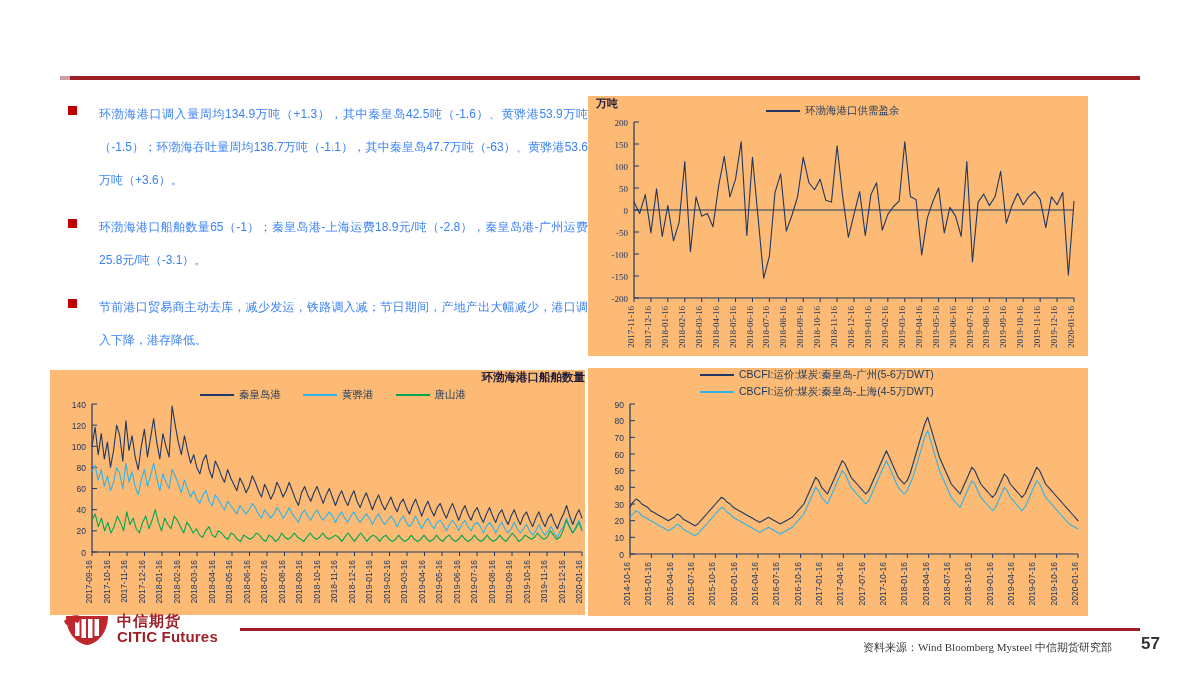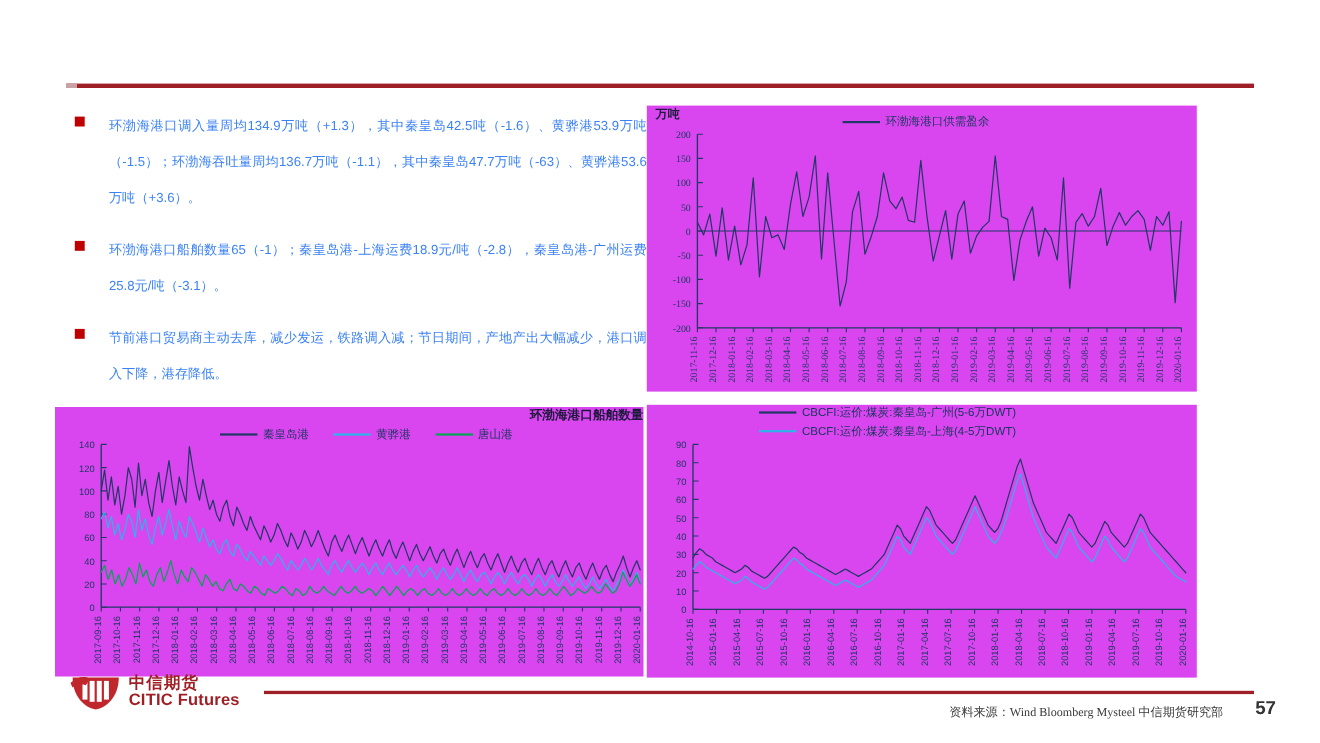--- a/index.html
+++ b/index.html
@@ -30,21 +30,21 @@
   .bullet-mark{
     width:9px;height:9px;background:#c00000;flex:0 0 9px;
     margin-top:8px;margin-right:22px;
   }
   .bullet-text{
     font-size:12px;color:#3b82f6;line-height:33px;
     text-align:justify;text-indent:0;
   }
 
   
-  .chart{position:absolute;background:#d946ef;}
+  .chart{position:absolute;background:#fdba74;}
   .chart svg{display:block;}
   .chart-title{
     font-size:11.5px;font-weight:bold;color:#1a1a3a;text-align:right;
   }
   .axis-unit{font-size:11px;font-weight:bold;color:#1a1a3a;}
   .legend-row{display:flex;align-items:center;gap:5px;}
   .legend-line{width:34px;height:2.5px;display:inline-block;}
   .legend-label{font-size:10.5px;color:#17365d;white-space:nowrap;}
 
   .tick-label{font-size:9px;fill:#1f3864;font-family:"Liberation Serif","DejaVu Serif",serif;}
@@ -268,21 +268,21 @@
         <line x1="497" y1="182" x2="497" y2="186" stroke="#1f3864" stroke-width="1"></line>
         <text x="0" y="0" class="tick-label-s" text-anchor="end" transform="translate(497.0,190) rotate(-90)">2019-11-16</text>
         <line x1="514.5" y1="182" x2="514.5" y2="186" stroke="#1f3864" stroke-width="1"></line>
         <text x="0" y="0" class="tick-label-s" text-anchor="end" transform="translate(514.5,190) rotate(-90)">2019-12-16</text>
         <line x1="532" y1="182" x2="532" y2="186" stroke="#1f3864" stroke-width="1"></line>
         <text x="0" y="0" class="tick-label-s" text-anchor="end" transform="translate(532.0,190) rotate(-90)">2020-01-16</text>
       </svg>
   </div>
 
   <div class="chart" id="chart3" style="left:588px;top:368px;width:500px;height:248px;">
-    <div style="position:absolute;left:102px;top:0px;">
+    <div style="position:absolute;left:112px;top:0px;">
       <span class="legend-row" style="margin-bottom:3px;">
         <span class="legend-line" style="background:#1f3864;"></span>
         <span class="legend-label">CBCFI:运价:煤炭:秦皇岛-广州(5-6万DWT)</span>
       </span>
       <span class="legend-row">
         <span class="legend-line" style="background:#2cb5e8;"></span>
         <span class="legend-label">CBCFI:运价:煤炭:秦皇岛-上海(4-5万DWT)</span>
       </span>
     </div>
     <svg id="svg3" width="500" height="248">

